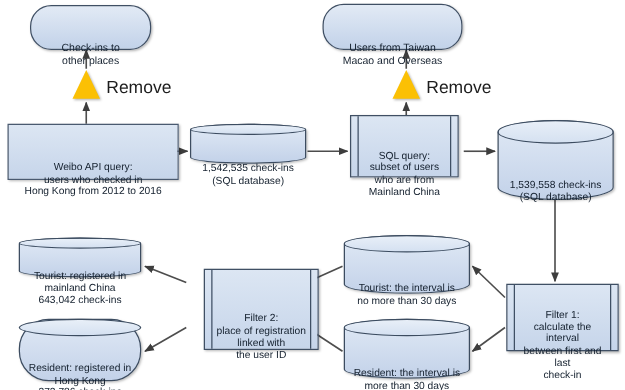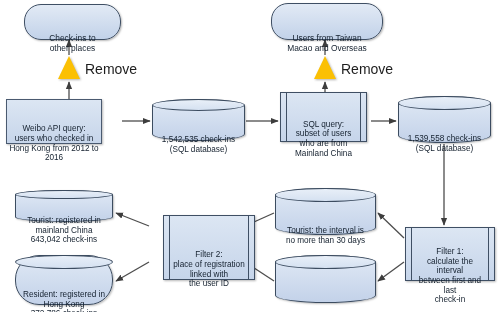--- a/index.html
+++ b/index.html
@@ -163,77 +163,79 @@
 
       <path d="M 149 262 L 116 281"></path>
     </g>
   </svg>
 
   <div class="node term" style="left:24px; top:4px; width:97px; height:36px;">
     <span class="lbl">Check-ins to
 other places</span>
   </div>
 
-  <div class="node term" style="left:271px; top:3px; width:112px; height:37px;">
+  <div class="node term" style="left:258px; top:3px; width:112px; height:37px;">
     <span class="lbl">Users from Taiwan
 Macao and Overseas</span>
   </div>
 
   <div class="tri" style="left:58px; top:56px;">
     <div class="edge"></div>
     <div class="inner"></div>
   </div>
   <div class="edgelabel" style="left:85px; top:61px;">Remove</div>
 
   <div class="tri" style="left:314px; top:56px;">
     <div class="edge"></div>
     <div class="inner"></div>
   </div>
   <div class="edgelabel" style="left:341px; top:61px;">Remove</div>
 
-  <div class="node proc" style="left:6px; top:99px; width:96px; height:45px;">
+  <div class="node proc" style="left:6px; top:99px; width:137px; height:45px;">
     <span class="lbl">Weibo API query:
 users who checked in
 Hong Kong from 2012 to 2016</span>
   </div>
 
-  <div class="node cyl" style="left:152px; top:99px; width:93px; height:42px;">
+  <div class="node cyl" style="left:152px; top:99px; width:93px; height:32px;">
     <span class="cap"></span>
     <span class="lbl">1,542,535 check-ins
 (SQL database)</span>
   </div>
 
   <div class="node predef" style="left:280px; top:92px; width:87px; height:50px;">
     <span class="lbl">SQL query:
 subset of users
 who are from
 Mainland China</span>
   </div>
 
-  <div class="node cyl" style="left:398px; top:96px; width:93px; height:47px;">
+  <div class="node cyl" style="left:398px; top:96px; width:93px; height:64px;">
     <span class="cap"></span>
     <span class="lbl">1,539,558 check-ins
 (SQL database)</span>
   </div>
 
   <div class="node predef" style="left:405px; top:227px; width:90px; height:54px;">
     <span class="lbl">Filter 1:
 calculate the interval
 between first and last
 check-in</span>
   </div>
 
   <div class="node cyl" style="left:275px; top:188px; width:101px; height:47px;">
     <span class="cap"></span>
     <span class="lbl">Tourist: the interval is
 no more than 30 days</span>
   </div>
 
   <div class="node cyl" style="left:275px; top:255px; width:101px; height:48px;">
     <span class="cap"></span>
+    <span class="lbl">Resident: the interval is
+more than 30 days</span>
   </div>
 
   <div class="node predef" style="left:163px; top:215px; width:92px; height:65px;">
     <span class="lbl">Filter 2:
 place of registration
 linked with
 the user ID</span>
   </div>
 
   <div class="node cyl" style="left:15px; top:190px; width:98px; height:32px;">

